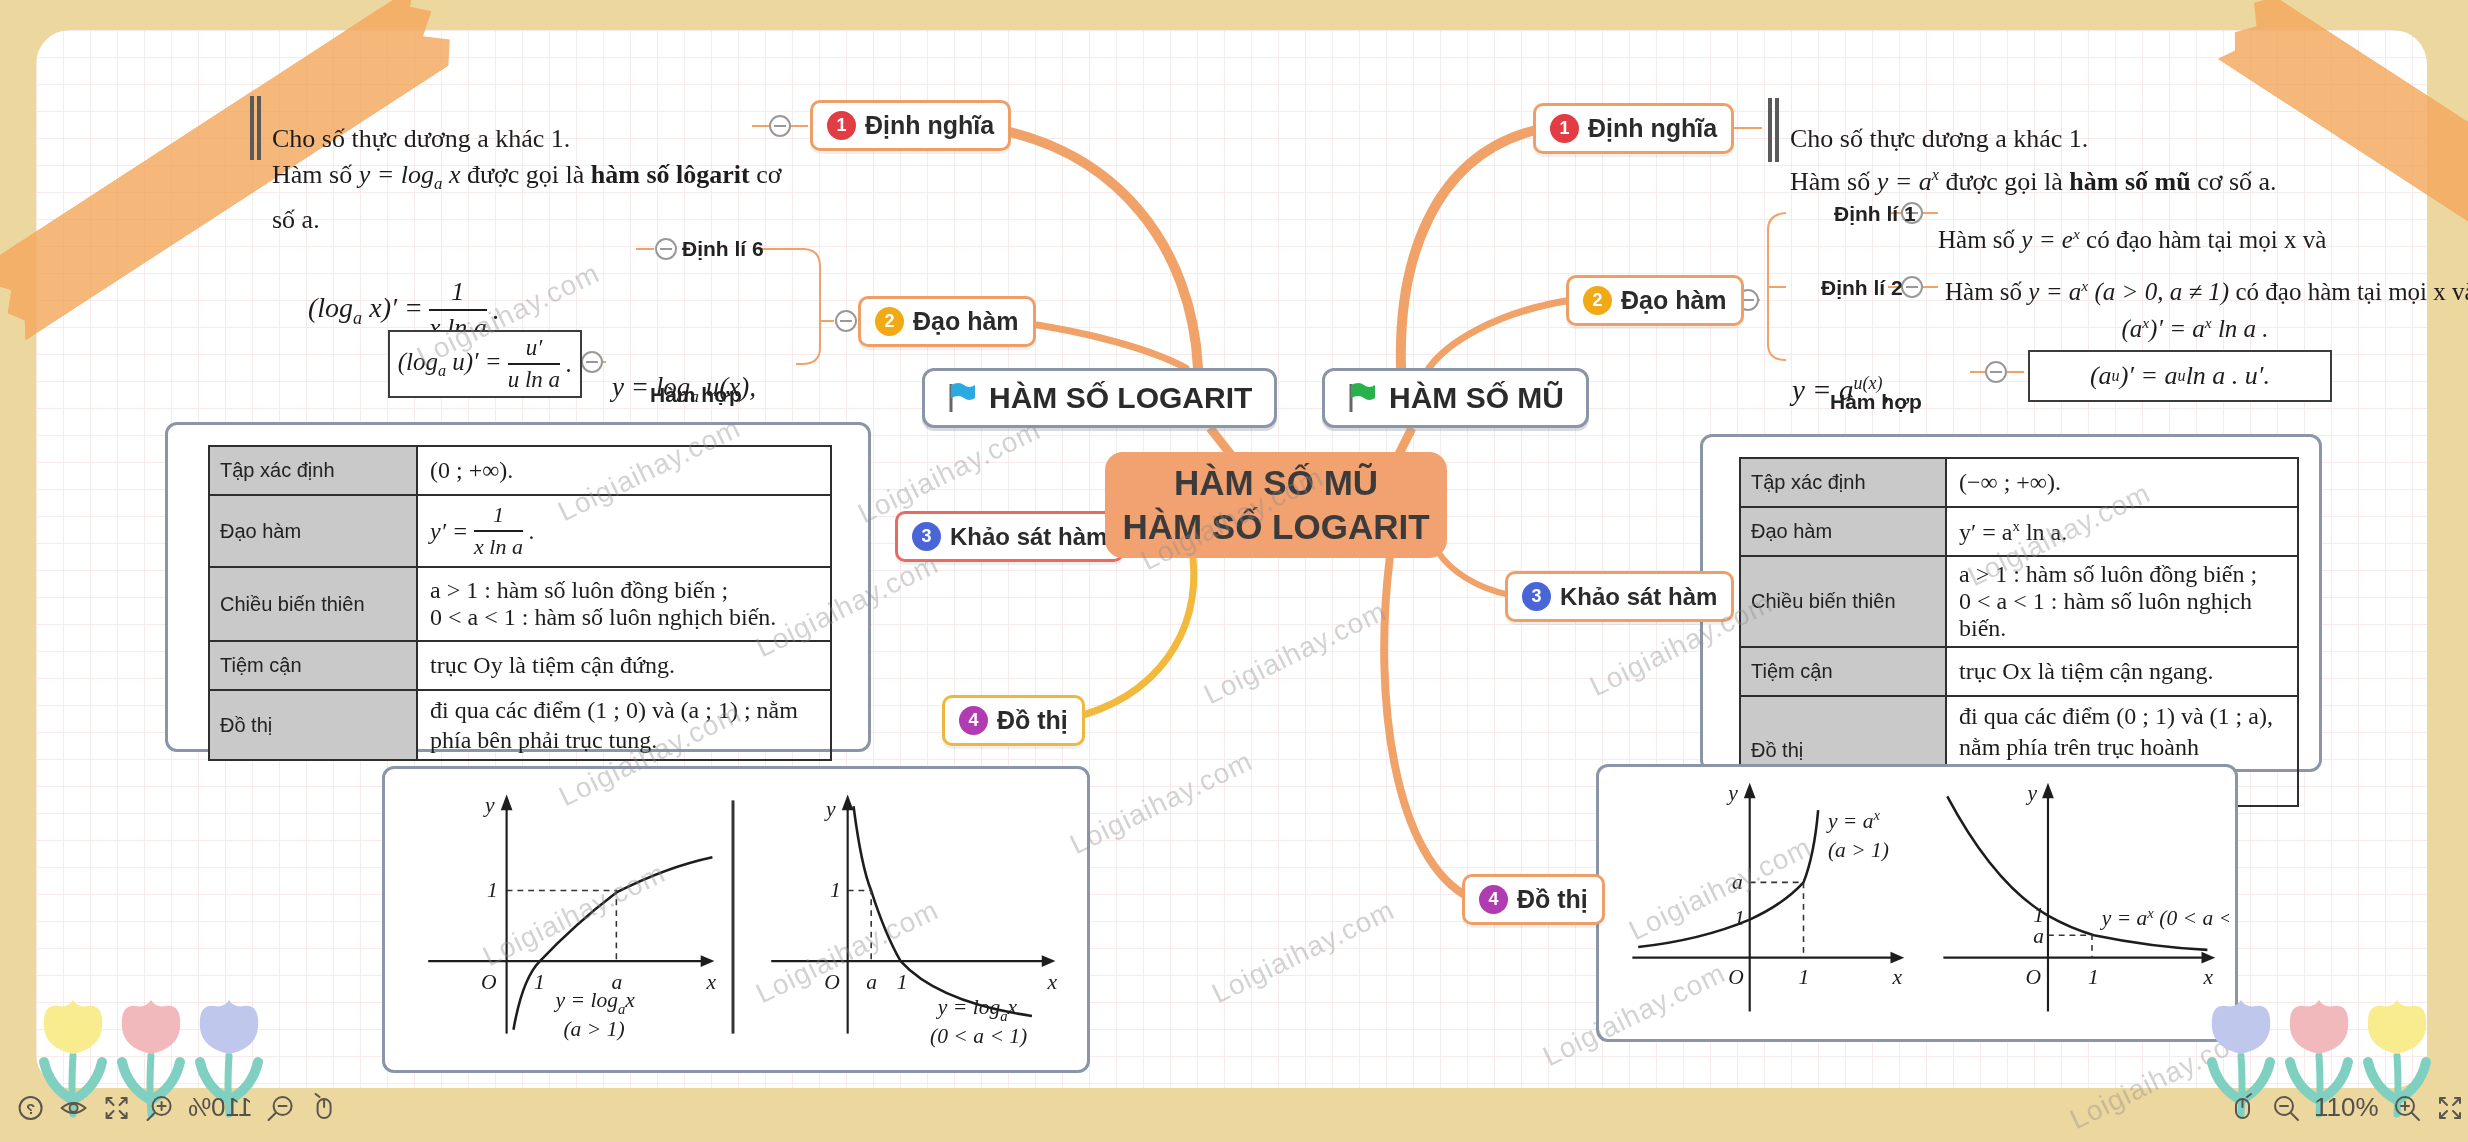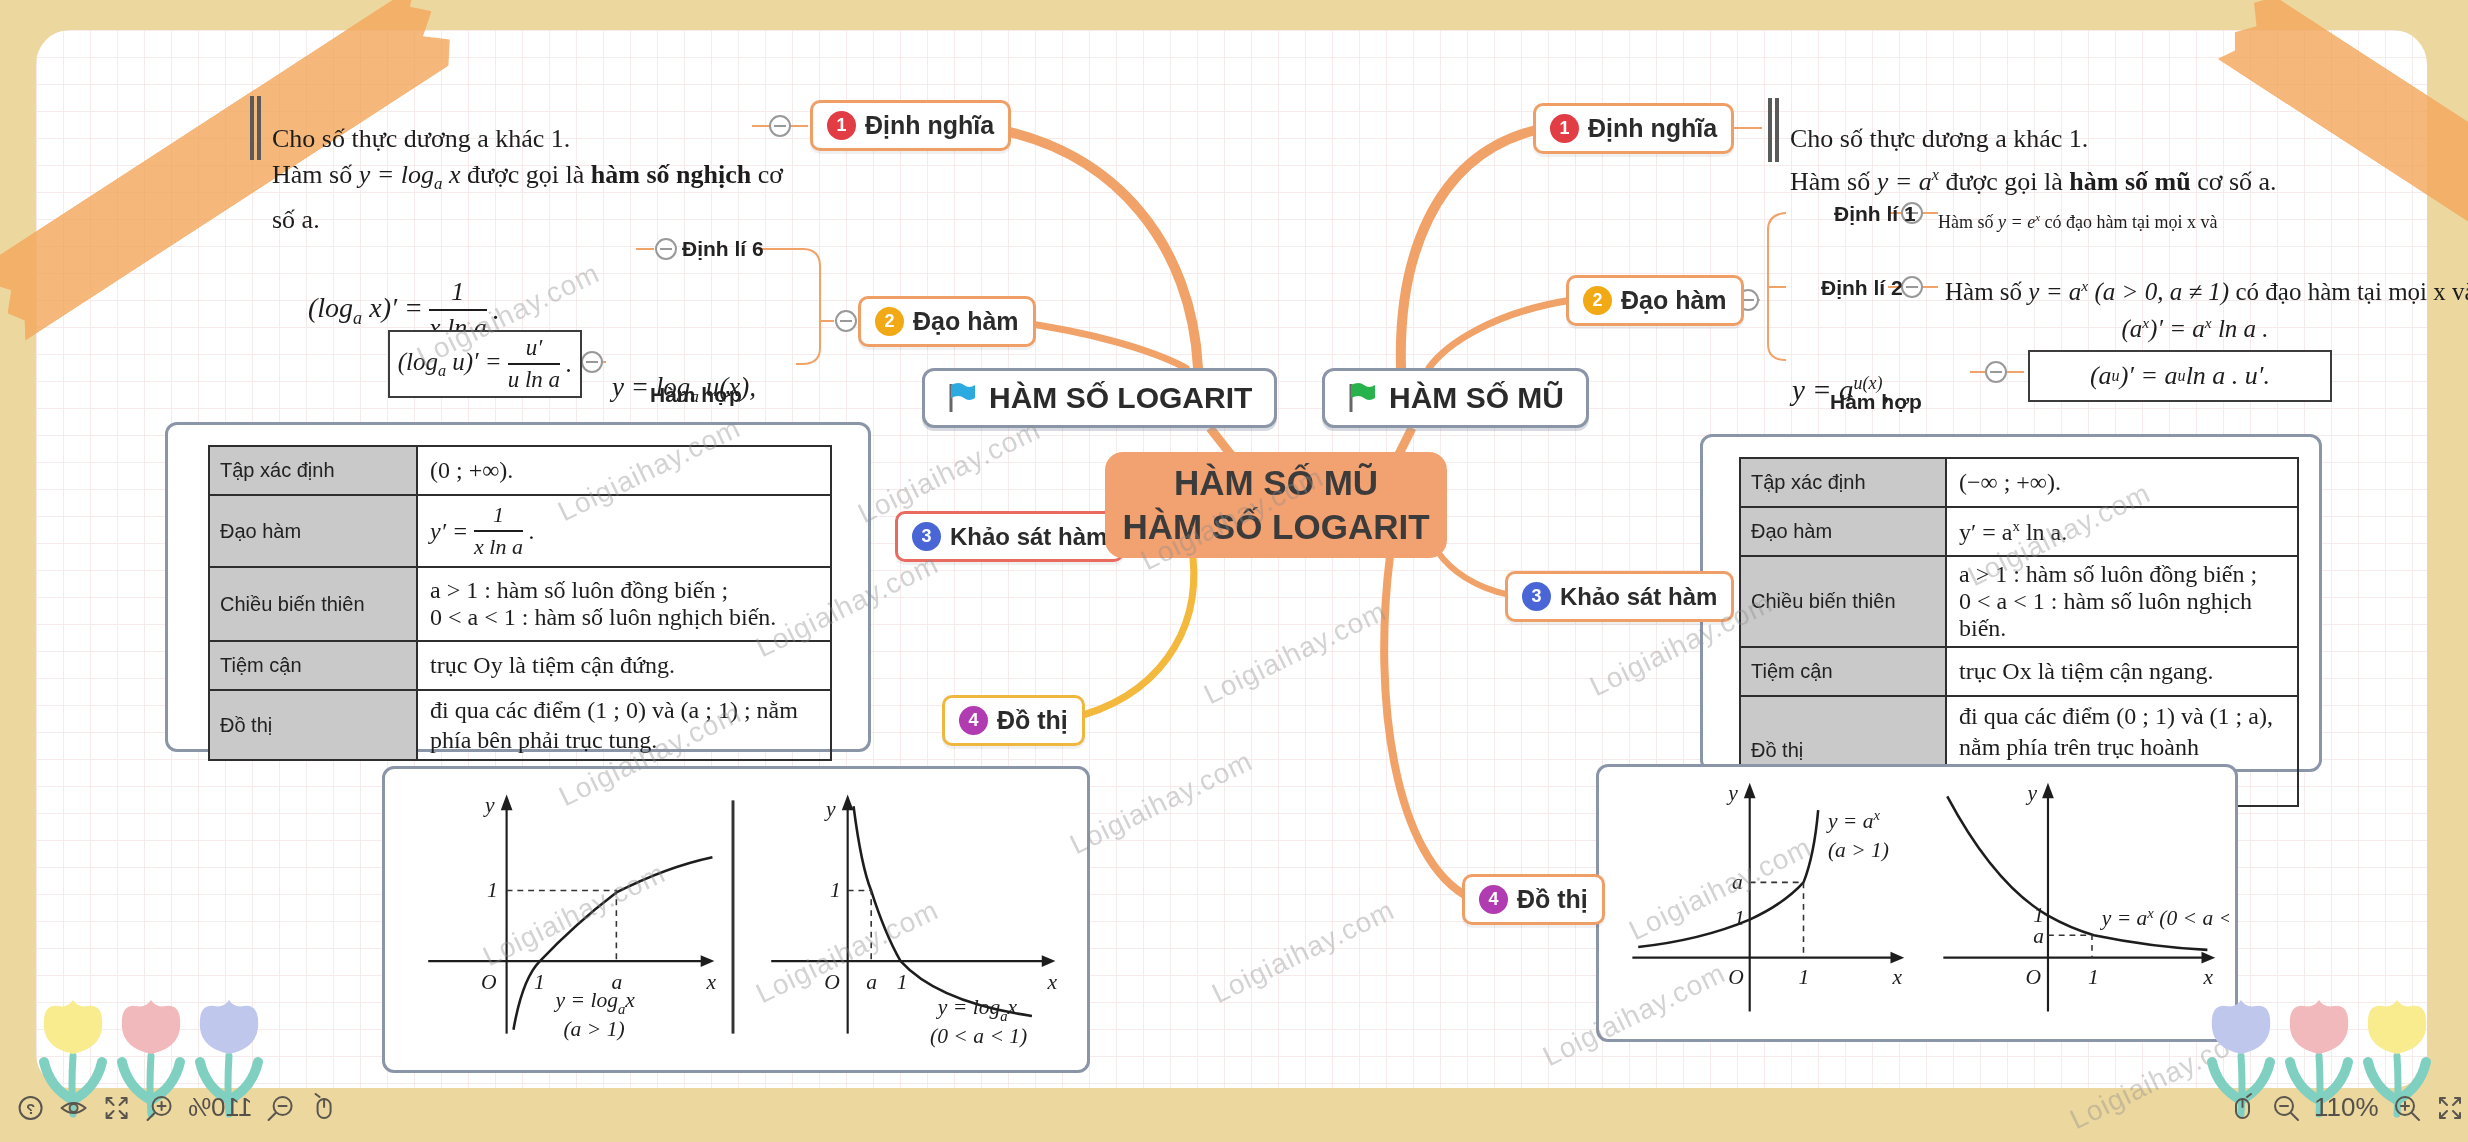--- a/index.html
+++ b/index.html
@@ -130,21 +130,21 @@
         </g>
     </g>
   </svg>
 
   <div class="quote" style="left:250px;top:96px">
       <i></i>
       <i></i>
     </div>
   <div class="layer ser" style="left:272px;top:94px;width:520px;line-height:36px">
     <div>Cho số thực dương a khác 1.</div>
-    <div><span>Hàm số </span><span class="m"><span>y = log</span><sub>a</sub><span> x</span></span><span> được gọi là </span><span class="bld">hàm số nghịch</span><span> cơ số a.</span></div>
+    <div><span>Hàm số </span><span class="m"><span>y = log</span><sub>a</sub><span> x</span></span><span> được gọi là </span><span class="bld">hàm số lôgarit</span><span> cơ số a.</span></div>
   </div>
 
 
   <div class="layer feq" style="left:308px;top:250px;font-size:28px">
     <span><span>(log</span><sub>a</sub><span> x)′ = </span></span>
     <span class="frac" style="font-size:26px">
         <span class="num">1</span>
         <span class="den">x ln a</span>
       </span>
     <span>.</span>
@@ -249,21 +249,21 @@
   <div class="quote" style="left:1768px;top:98px">
       <i></i>
       <i></i>
     </div>
   <div class="layer ser" style="left:1790px;top:94px;width:560px;line-height:36px">
     <div>Cho số thực dương a khác 1.</div>
     <div><span>Hàm số </span><span class="m"><span>y = a</span><sup>x</sup></span><span> được gọi là </span><span class="bld">hàm số mũ</span><span> cơ số a.</span></div>
   </div>
 
   <div class="sublab" style="left:1834px;top:202px">Định lí 1</div>
-  <div class="layer ser" style="left:1938px;top:184px;width:470px;font-size:18px">
+  <div class="layer ser" style="left:1938px;top:198px;width:470px;font-size:25px">
     <div style="white-space:nowrap"><span>Hàm số </span><span class="m"><span>y = e</span><sup>x</sup></span><span> có đạo hàm tại mọi x và</span></div>
   </div>
 
   <div class="sublab" style="left:1821px;top:276px">Định lí 2</div>
   <div class="layer ser" style="left:1945px;top:250px;width:500px;font-size:25px">
     <div style="white-space:nowrap"><span>Hàm số </span><span class="m"><span>y = a</span><sup>x</sup><span> (a &gt; 0, a ≠ 1)</span></span><span> có đạo hàm tại mọi x và</span></div>
     <div class="m" style="text-align:center;margin-top:8px"><span>(a</span><sup>x</sup><span>)′ = a</span><sup>x</sup><span> ln a .</span></div>
   </div>
 
   <div class="layer ser m" style="left:1792px;top:346px;font-size:29px;white-space:nowrap">

